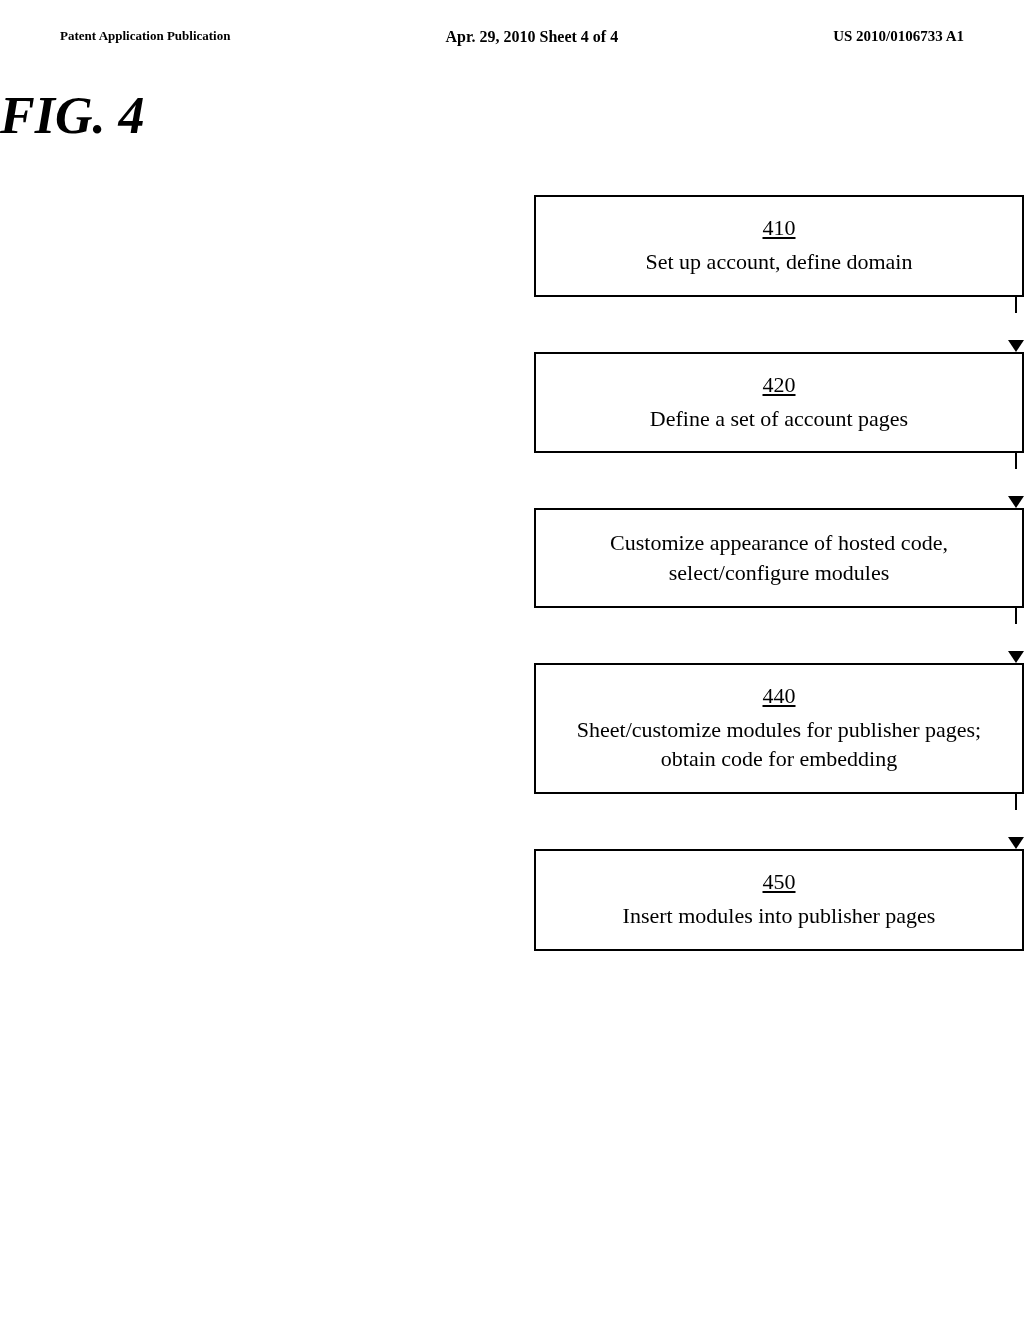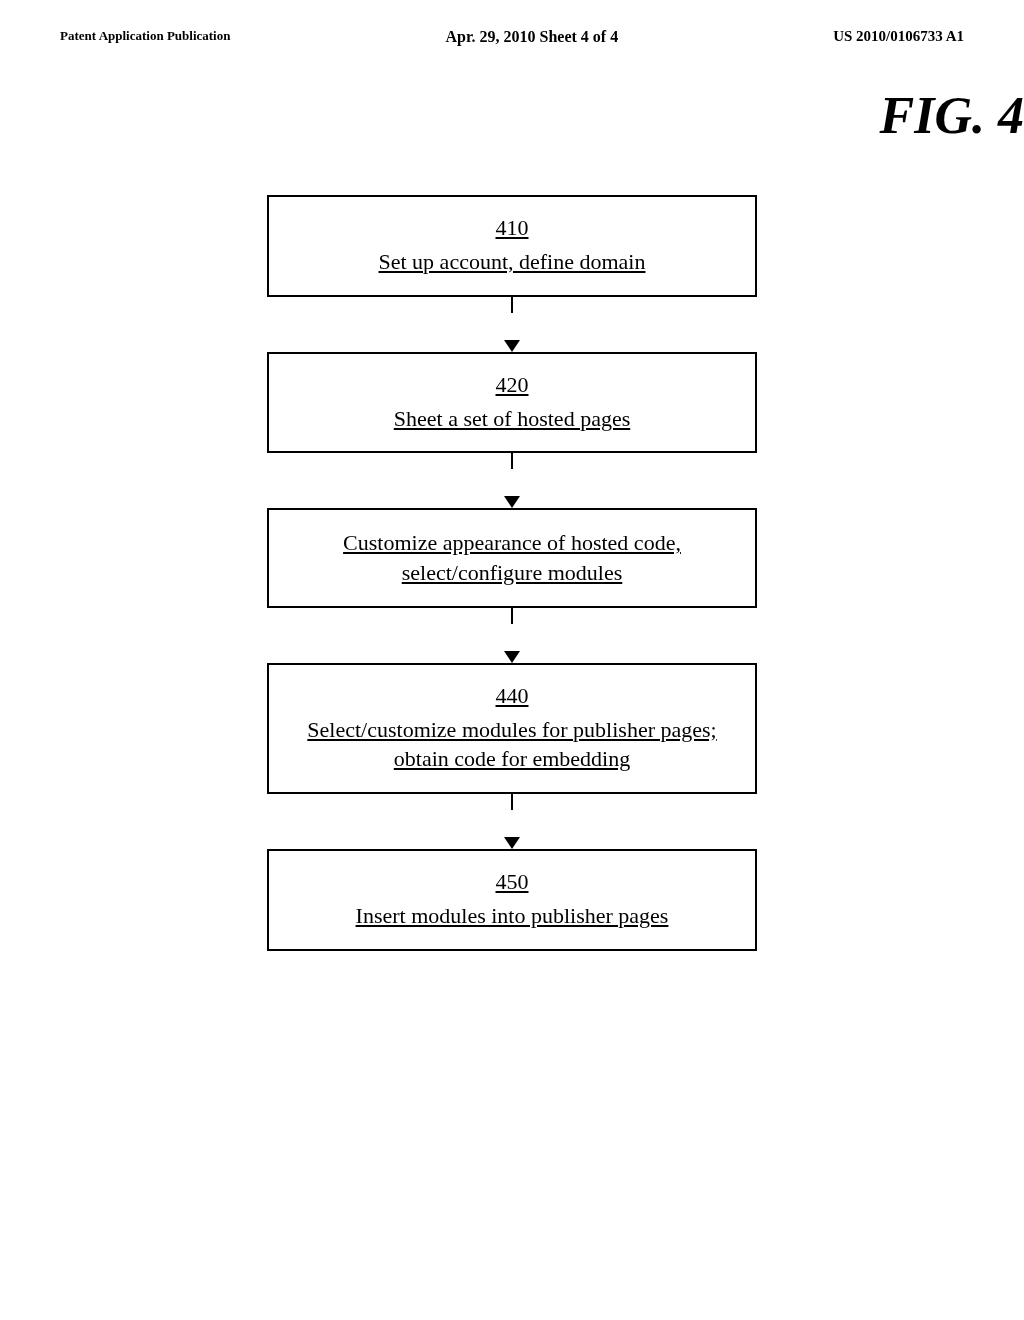--- a/index.html
+++ b/index.html
@@ -34,32 +34,32 @@
     .header-center {
       font-size: 16px;
       text-align: center;
     }
 
     .header-right {
       font-size: 15px;
     }
 
     .figure-title {
-      text-align: right;
+      text-align: left;
       font-size: 52px;
       font-weight: bold;
       font-style: italic;
       margin-top: 40px;
       font-family: 'Times New Roman', Times, serif;
     }
 
     .flowchart-container {
       display: flex;
       flex-direction: column;
-      align-items: center;
+      align-items: flex-end;
       margin-top: 50px;
       gap: 0;
     }
 
     .flow-box {
       border: 2px solid #000;
       width: 490px;
       padding: 18px 24px;
       text-align: center;
       background: #fff;
@@ -69,21 +69,20 @@
       font-size: 22px;
       text-decoration: underline;
       font-family: 'Times New Roman', Times, serif;
       margin-bottom: 6px;
     }
 
     .flow-box-text {
       font-size: 22px;
       font-family: 'Times New Roman', Times, serif;
       line-height: 1.35;
-      text-decoration: underline;
     }
 
     .flow-arrow {
       display: flex;
       flex-direction: column;
       align-items: center;
       height: 55px;
     }
 
     .arrow-line {
@@ -118,40 +117,40 @@
     <div class="flow-box-text">Set up account, define domain</div>
   </div>
 
   <div class="flow-arrow">
     <div class="arrow-line"></div>
     <div class="arrow-head"></div>
   </div>
 
   <div class="flow-box">
     <div class="flow-box-number">420</div>
-    <div class="flow-box-text">Sheet a set of hosted pages</div>
+    <div class="flow-box-text">Define a set of account pages</div>
   </div>
 
   <div class="flow-arrow">
     <div class="arrow-line"></div>
     <div class="arrow-head"></div>
   </div>
 
   <div class="flow-box">
     <div class="flow-box-text">Customize appearance of hosted code, select/configure modules</div>
   </div>
 
   <div class="flow-arrow">
     <div class="arrow-line"></div>
     <div class="arrow-head"></div>
   </div>
 
   <div class="flow-box">
     <div class="flow-box-number">440</div>
-    <div class="flow-box-text">Select/customize modules for publisher pages; obtain code for embedding</div>
+    <div class="flow-box-text">Sheet/customize modules for publisher pages; obtain code for embedding</div>
   </div>
 
   <div class="flow-arrow">
     <div class="arrow-line"></div>
     <div class="arrow-head"></div>
   </div>
 
   <div class="flow-box">
     <div class="flow-box-number">450</div>
     <div class="flow-box-text">Insert modules into publisher pages</div>

